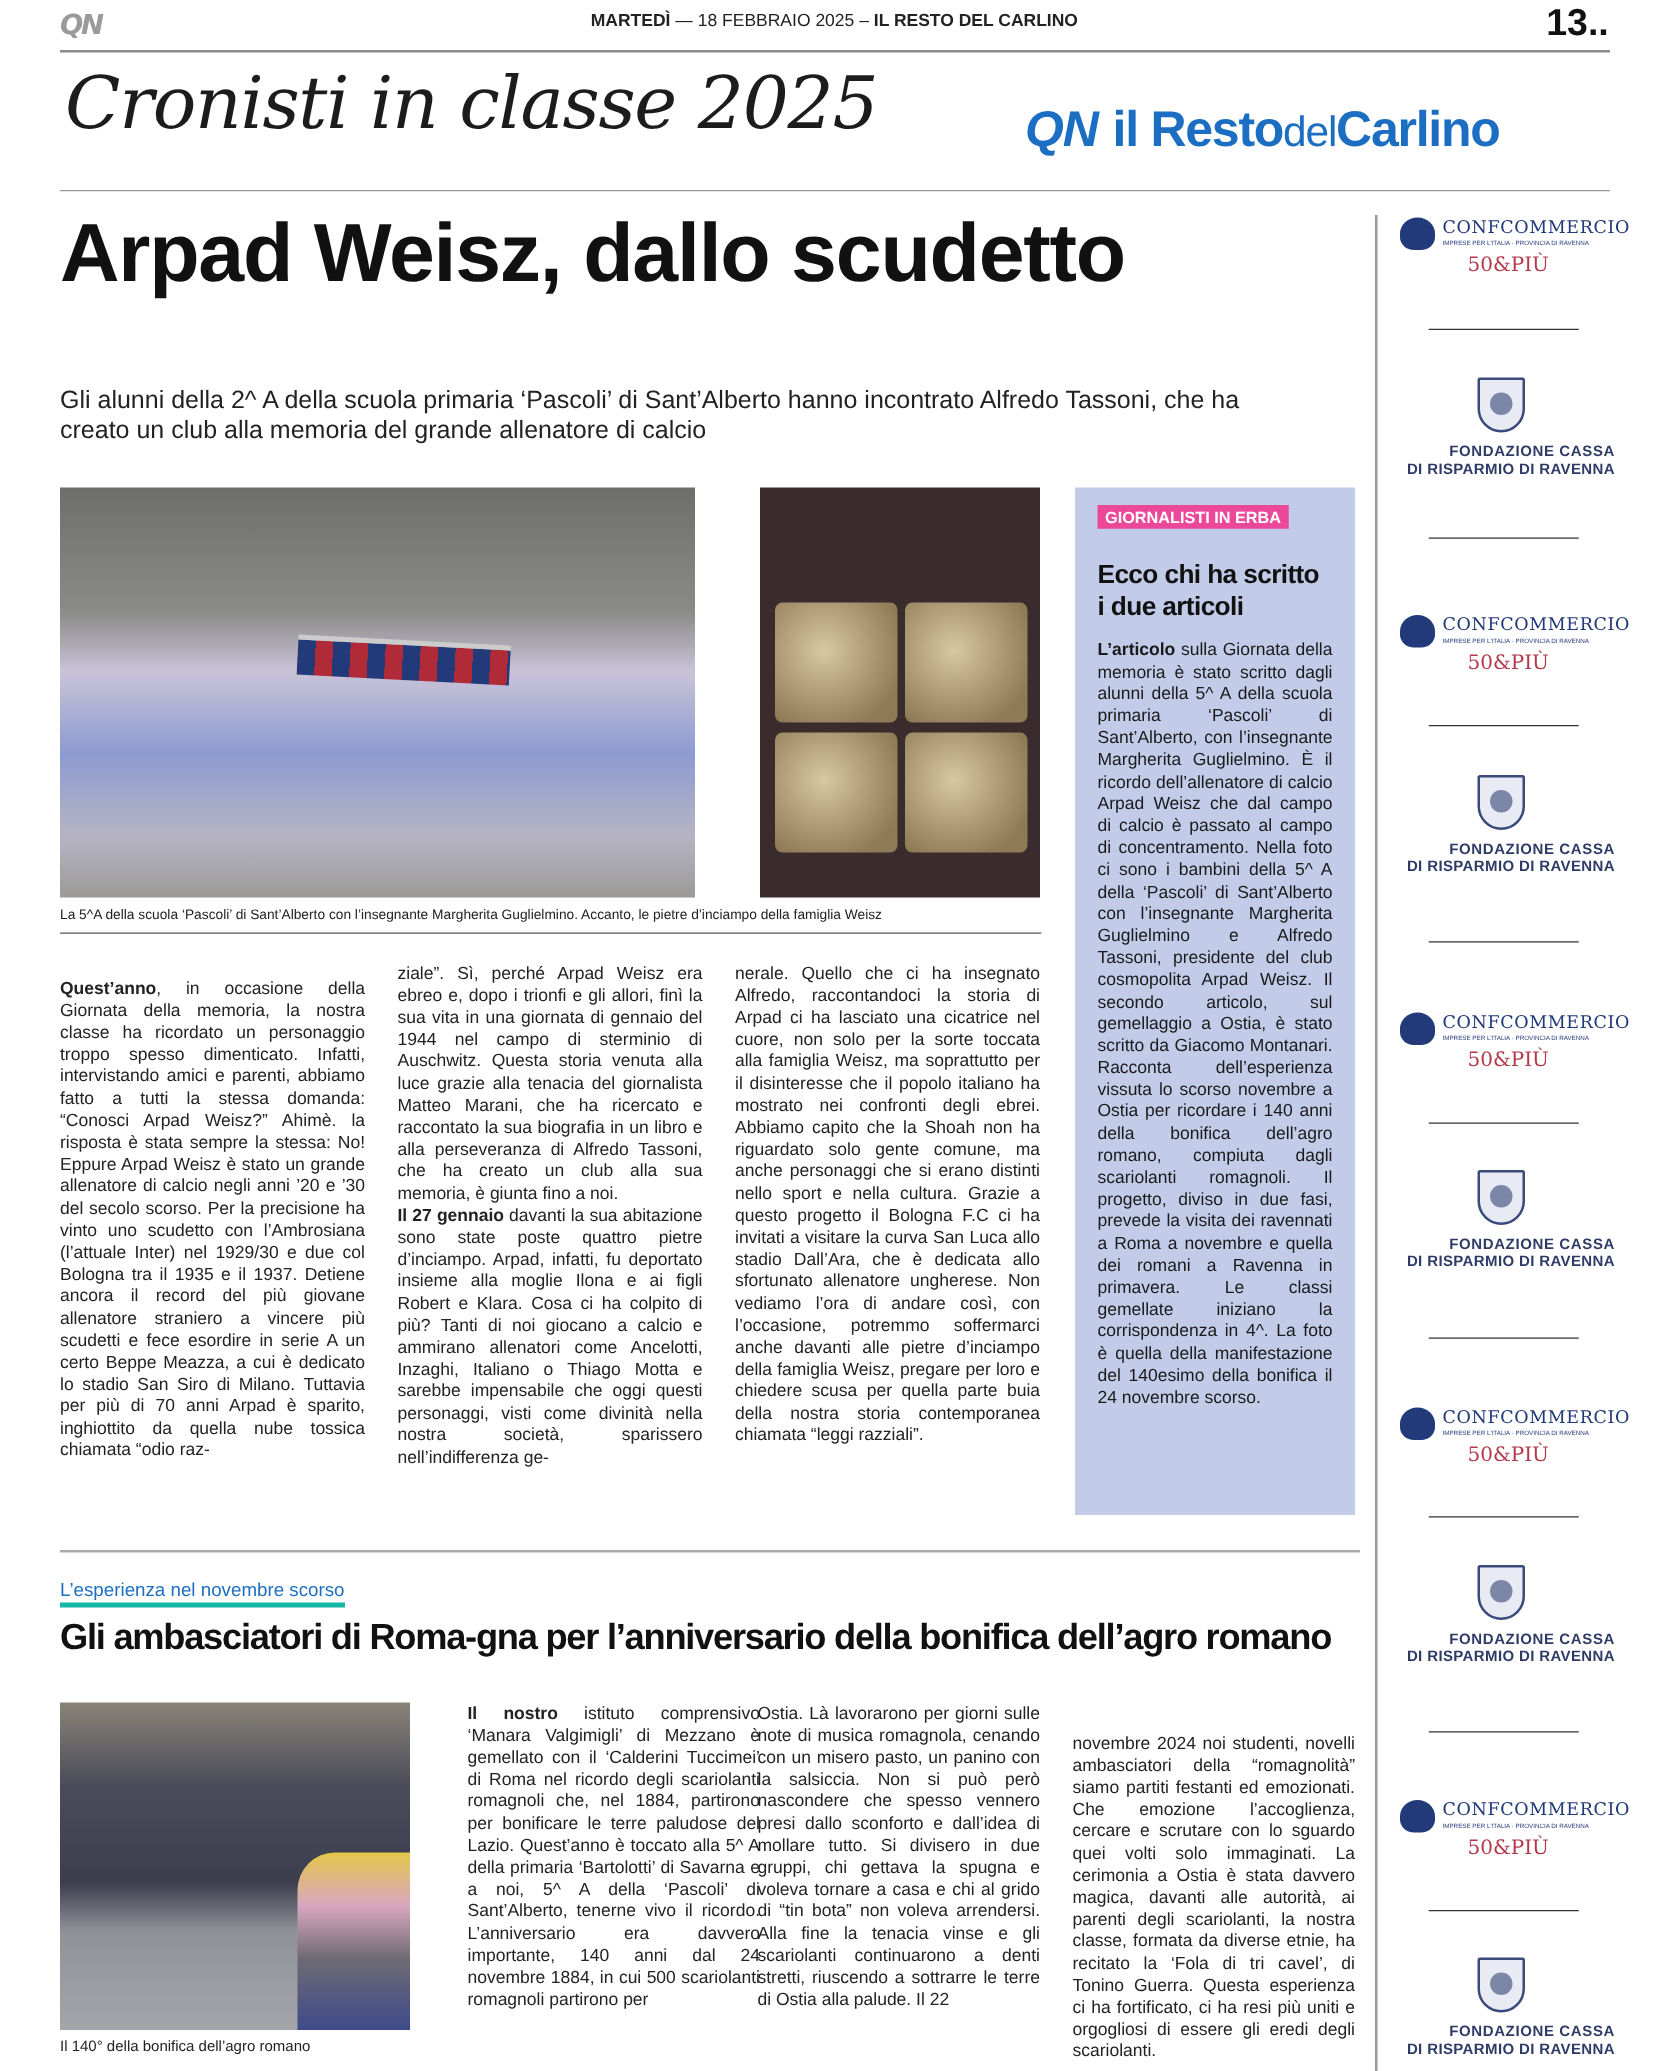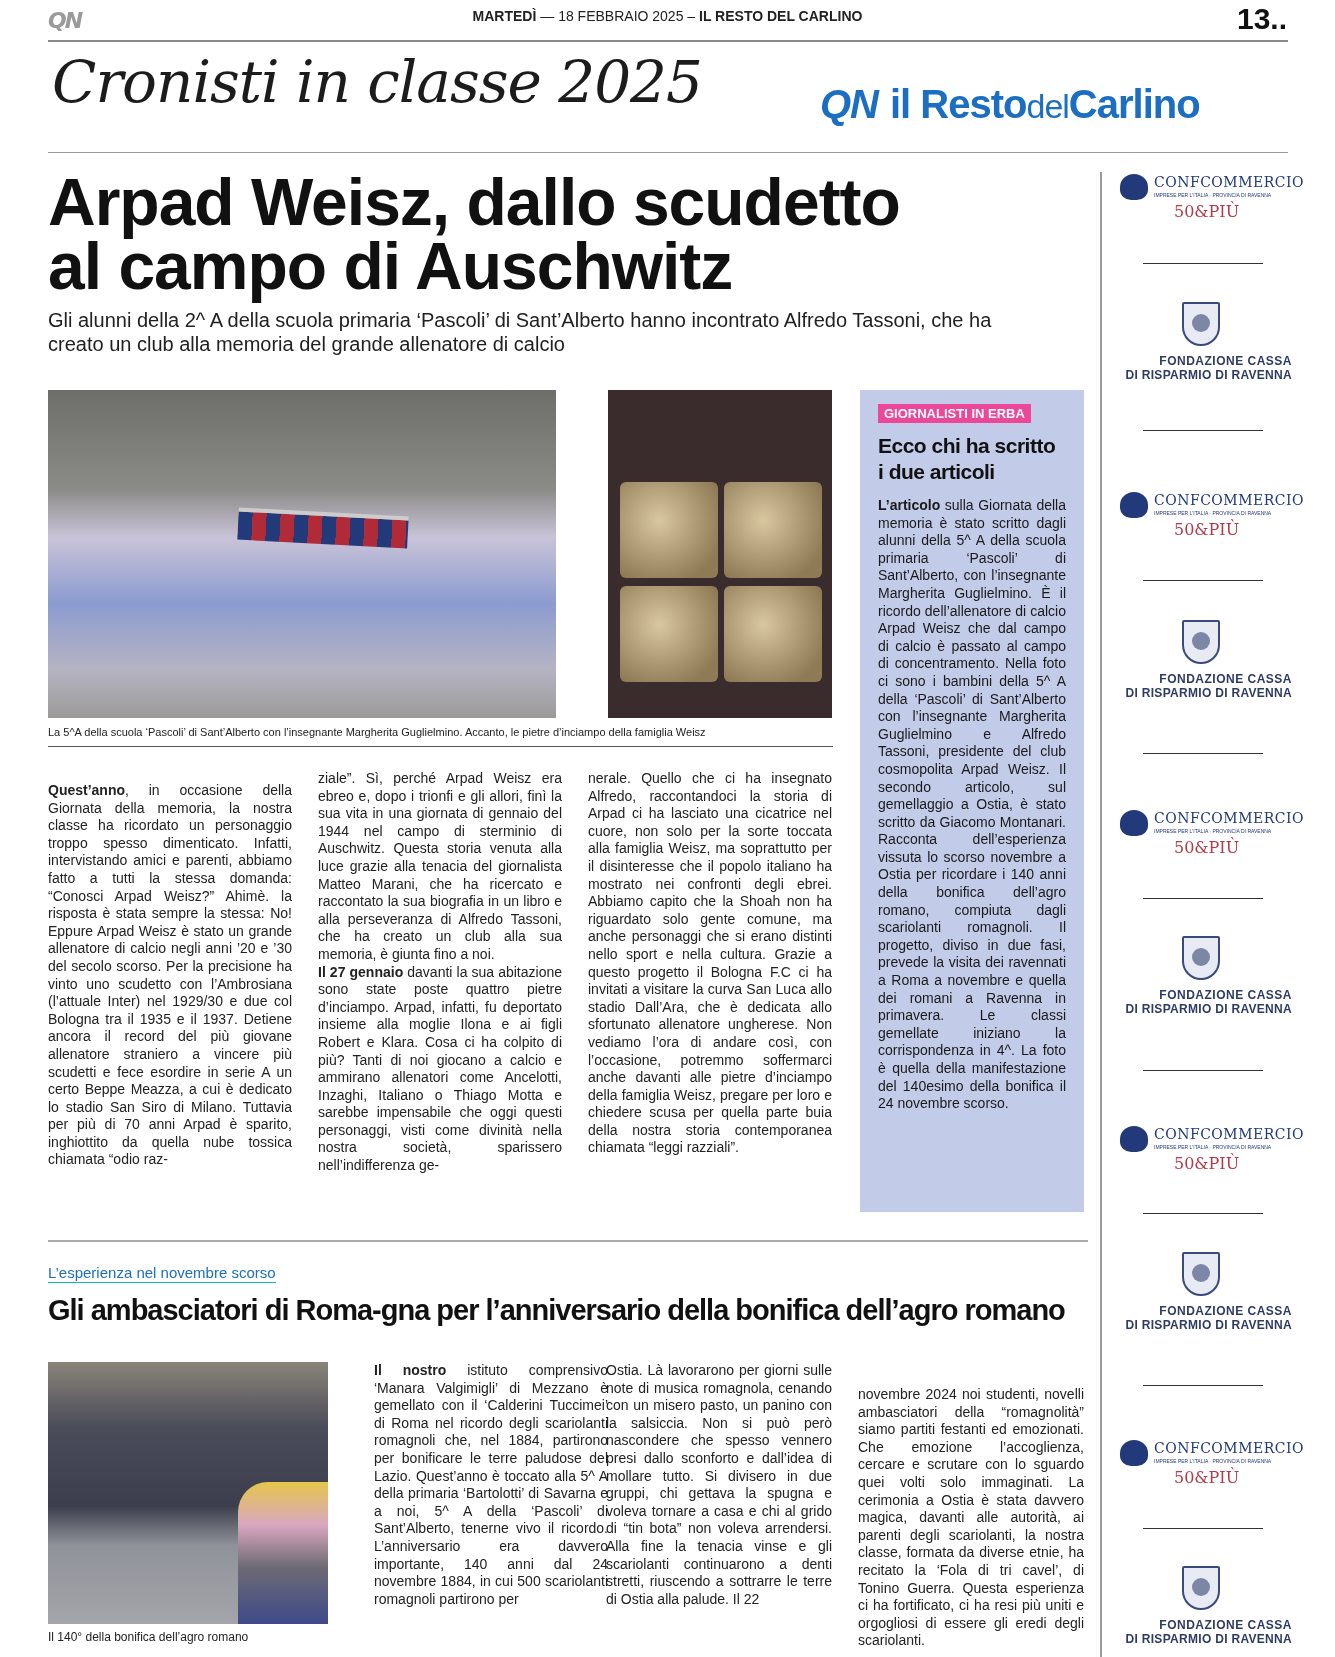--- a/index.html
+++ b/index.html
@@ -36,42 +36,42 @@
   
   .col { font-size: 14px; line-height: 17.6px; color: #222; text-align: justify; hyphens: none; }
   .col b { font-weight: bold; }
   .col1 { left: 48px; top: 770px; width: 244px; margin-top: 12px; }
   .col2 { left: 318px; top: 770px; width: 244px; }
   .col3 { left: 588px; top: 770px; width: 244px; }
 
   
   .sidebox { left: 860px; top: 390px; width: 224px; height: 822px; background: #c2cbe8; padding: 14px 18px; }
   .kicker-badge { display: inline-block; background: #ec4899; color: #fff; font-size: 13px; font-weight: bold; padding: 2px 6px; }
-  .side-title { font-size: 21px; font-weight: bold; line-height: 26px; color: #111; margin-top: 10px; letter-spacing: -0.5px; }
+  .side-title { font-size: 21px; font-weight: bold; line-height: 26px; color: #111; margin-top: 24px; letter-spacing: -0.5px; }
   .side-body { font-size: 14px; line-height: 17.6px; margin-top: 12px; text-align: justify; color: #1a1a1a; }
   .side-body b { font-weight: bold; }
 
   
   .vrule { left: 1100px; top: 172px; width: 2px; height: 1485px; background: #9a9a9a; }
   .sponsor { position: absolute; left: 1112px; width: 180px; text-align: right; }
   .confc { height: 60px; }
   .confc .eagle { position: absolute; left: 8px; top: 2px; width: 28px; height: 26px; border-radius: 50% 50% 40% 40%; background: #22397a; }
   .confc .name { position: absolute; left: 42px; top: 2px; font-family: "DejaVu Serif", serif; font-size: 14px; color: #22397a; letter-spacing: 0.5px; }
   .confc .sub { position: absolute; left: 42px; top: 20px; font-size: 5px; color: #22397a; }
   .confc .fifty { position: absolute; left: 62px; top: 30px; font-family: "DejaVu Serif", serif; font-size: 16px; color: #b33a4a; }
   .sponsor-rule { position: absolute; left: 1143px; width: 120px; height: 1px; background: #333; }
   .fond { height: 90px; }
   .fond .shield { position: absolute; left: 70px; top: 0; width: 38px; height: 44px; border: 2px solid #3a4a7a; border-radius: 2px 2px 19px 19px; background: #e8ebf3; }
   .fond .shield::after { content: ""; position: absolute; left: 8px; top: 10px; width: 18px; height: 18px; border-radius: 50%; background: #7c86a6; }
   .fond .t1 { position: absolute; left: 0; width: 180px; top: 52px; font-size: 12px; font-weight: bold; color: #2e3b66; letter-spacing: 0.5px; }
   .fond .t2 { position: absolute; left: 0; width: 180px; top: 66px; font-size: 12px; font-weight: bold; color: #2e3b66; letter-spacing: 0.3px; }
 
   
   .mid-rule { left: 48px; top: 1240px; width: 1040px; height: 2px; background: #aaa; }
-  .kicker2 { left: 48px; top: 1264px; font-size: 15px; color: #1b6ec2; border-bottom: 1px solid #14b8a6; padding-bottom: 1px; }
+  .kicker2 { left: 48px; top: 1264px; font-size: 15px; color: #1b6ec2; border-bottom: 4px solid #14b8a6; padding-bottom: 1px; }
   .headline2 { left: 48px; top: 1294px; width: 1060px; font-size: 29px; font-weight: bold; color: #111; letter-spacing: -1px; }
   .photo3 { left: 48px; top: 1362px; width: 280px; height: 262px; background: linear-gradient(180deg,#8a8478 0%,#4b4c5a 25%,#3d3e4d 55%,#8f9299 70%,#a3a5aa 100%); overflow: hidden; }
   .photo3 .kids { position: absolute; right: 0; top: 120px; width: 90px; height: 142px; background: linear-gradient(180deg,#e4c64a 0%,#d9a7c0 30%,#6e6a74 60%,#3e4a8a 100%); border-radius: 30px 0 0 0; }
   .caption3 { left: 48px; top: 1630px; font-size: 12px; color: #222; }
   .c2a { left: 374px; top: 1362px; width: 234px; }
   .c2b { left: 606px; top: 1362px; width: 226px; }
   .c2c { left: 858px; top: 1362px; width: 226px; margin-top: 24px; }
 </style>
 </head>
 <body>
@@ -88,21 +88,20 @@
 <div class="abs top-rule"></div>
 
 <div class="abs section-title">Cronisti in classe 2025</div>
 <div class="abs brand">
   <span class="qn">QN</span><span>il Resto</span><span class="del">del</span><span>Carlino</span>
 </div>
 <div class="abs mast-rule"></div>
 
 <div class="abs headline">
   <div>Arpad Weisz, dallo scudetto</div>
-  <div>al campo di Auschwitz</div>
 </div>
 <div class="abs deck">Gli alunni della 2^ A della scuola primaria ‘Pascoli’ di Sant’Alberto hanno incontrato Alfredo Tassoni, che ha creato un club alla memoria del grande allenatore di calcio</div>
 
 <div class="abs photo1" title="Class photo with 'Arpad Weisz' scarf">
   <div class="scarf"></div>
 </div>
 <div class="abs photo2" title="Stumbling stones of the Weisz family">
   <div class="stone" style="left:12px;top:92px;" title="QUI ABITAVA ARPAD WEISZ"></div>
   <div class="stone" style="left:116px;top:92px;" title="QUI ABITAVA ILONA WEISZ"></div>
   <div class="stone" style="left:12px;top:196px;" title="ROBERT WEISZ"></div>

